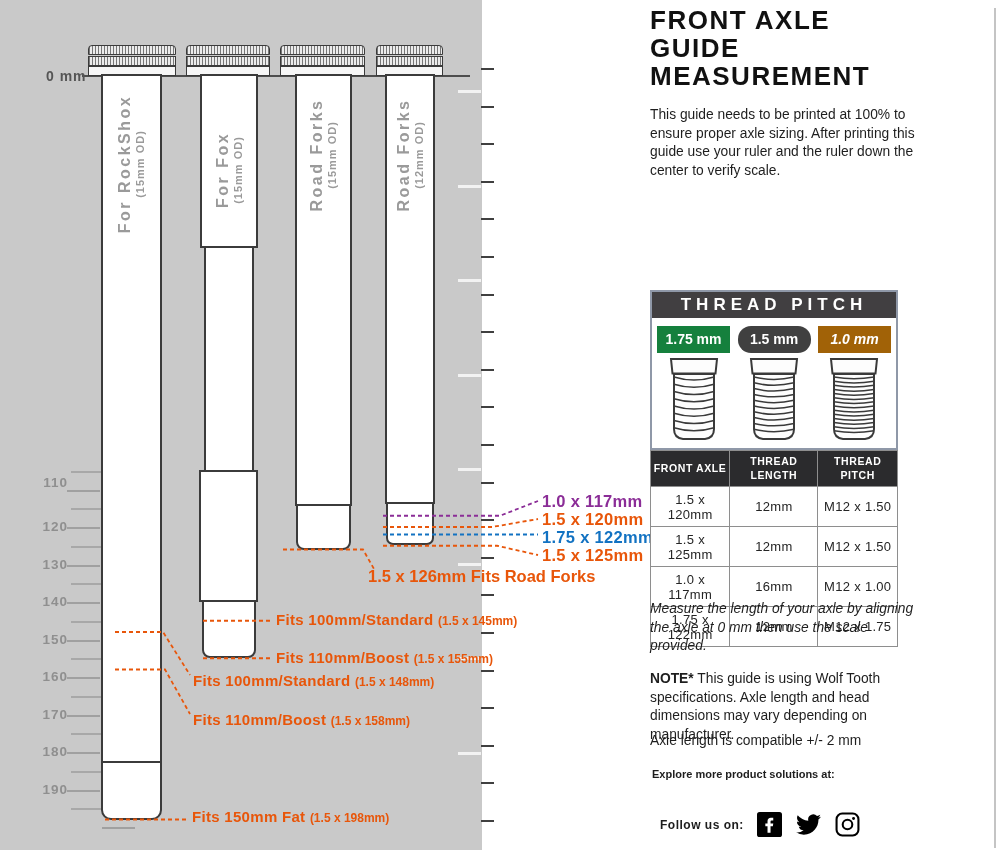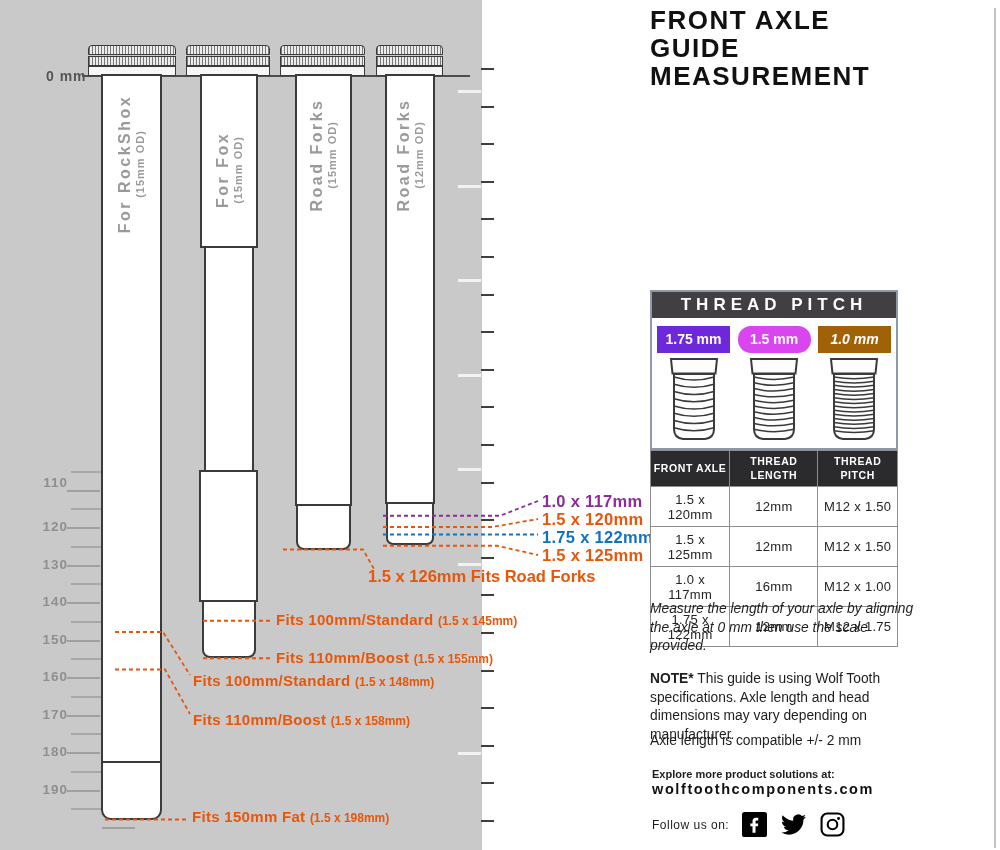--- a/index.html
+++ b/index.html
@@ -49,21 +49,21 @@
   table.spec{position:absolute;left:650px;top:450px;width:248px;border-collapse:collapse;background:#fff;}
   table.spec th{background:#2b2b2d;color:#fff;font-size:10.5px;font-weight:700;letter-spacing:0.6px;
                 border:1.5px solid #8e8e8e;padding:4px 2px;line-height:1.3;}
   table.spec td{border:1.5px solid #8e8e8e;font-size:13px;color:#242424;text-align:center;
                 padding:4.5px 2px;letter-spacing:0.3px;}
   .note-label{font-weight:900;}
   .footer-explore{position:absolute;left:652px;top:768px;font-size:11px;font-weight:700;color:#1d1d1d;}
   .footer-site{position:absolute;left:652px;top:781px;font-size:14.5px;font-weight:700;
                letter-spacing:1.6px;color:#111;}
   .footer-follow{position:absolute;left:652px;top:812px;display:flex;align-items:center;gap:13px;}
-  .follow-label{font-size:12px;font-weight:400;letter-spacing:0.5px;}
+  .follow-label{font-size:12px;font-weight:700;letter-spacing:0.5px;margin-left:8px;}
   .edge-line{position:absolute;left:994px;top:8px;width:1.5px;height:840px;background:#c4c4c4;}
 </style>
 </head>
 <body>
 
 <div id="app">
 
   <div id="panel">
     <div class="zero-line"></div>
     <div class="zero-label">0 mm</div>
@@ -210,26 +210,27 @@
       <polyline points="115,669.5 165,669.5 190,714" fill="none" stroke="#e8560a" stroke-width="1.8" stroke-dasharray="4 3"></polyline>
       <polyline points="105,819.5 186,819.5" fill="none" stroke="#e8560a" stroke-width="1.8" stroke-dasharray="4 3"></polyline>
     </svg>
 
   <div class="g-title">
     <div>FRONT AXLE</div>
     <div>GUIDE</div>
     <div>MEASUREMENT</div>
   </div>
 
+  <p class="g-para" style="left:650px;top:92px;width:276px;">This guide needs to be printed at 100% to ensure proper axle sizing. After printing this guide use your ruler and the ruler down the center to verify scale.</p>
 
   <div class="tp-box">
     <div class="tp-header">THREAD PITCH</div>
     <div class="tp-badges" id="tp-badges">
-        <div class="tp-badge" style="background: #6d28d9;">1.75 mm</div>
-        <div class="tp-badge" style="background: #d946ef; border-radius: 13px;">1.5 mm</div>
+        <div class="tp-badge" style="background: #15803d;">1.75 mm</div>
+        <div class="tp-badge" style="background: #404040; border-radius: 13px;">1.5 mm</div>
         <div class="tp-badge" style="background: #a16207; font-style: italic;">1.0 mm</div>
       </div>
     <div class="tp-screws" id="tp-screws">
         <svg width="56" height="88">
           <path d="M8 17 L8 72 Q8 81 17 82 L39 82 Q48 81 48 72 L48 17 Z" fill="#fdfdfd" stroke="#3a3a3a" stroke-width="2"></path>
           <path d="M5 2 L51 2 L49.5 16.5 L6.5 16.5 Z" fill="#fdfdfd" stroke="#3a3a3a" stroke-width="2"></path>
           <path d="M8 20 Q28 26.1625 48 20" fill="none" stroke="#3a3a3a" stroke-width="1.5"></path>
           <path d="M8 27.25 Q28 33.4125 48 27.25" fill="none" stroke="#3a3a3a" stroke-width="1.5"></path>
           <path d="M8 34.5 Q28 40.6625 48 34.5" fill="none" stroke="#3a3a3a" stroke-width="1.5"></path>
           <path d="M8 41.75 Q28 47.9125 48 41.75" fill="none" stroke="#3a3a3a" stroke-width="1.5"></path>
@@ -305,21 +306,20 @@
       </tbody>
   </table>
 
   <p class="g-para" style="left:650px;top:586px;width:272px;font-style:italic;">Measure the length of your axle by aligning the axle at 0 mm then use the scale provided.</p>
   <p class="g-para" style="left:650px;top:656px;width:280px;">
     <span class="note-label">NOTE*</span><span> This guide is using Wolf Tooth specifications. Axle length and head dimensions may vary depending on manufacturer.</span>
   </p>
   <p class="g-para" style="left:650px;top:718px;width:280px;">Axle length is compatible +/- 2 mm</p>
 
   <div class="footer-explore">Explore more product solutions at:</div>
-  <div class="footer-site">wolftoothcomponents.com</div>
 
   <div class="footer-follow">
     <span class="follow-label">Follow us on:</span>
     <svg width="25" height="25" viewBox="0 0 24 24">
       <rect x="0" y="0" width="24" height="24" rx="2.5" fill="#000"></rect>
       <path d="M15.6 8.2h-1.7c-.6 0-.9.4-.9 1v1.9h2.6l-.4 2.5h-2.2V20h-2.9v-6.4H8v-2.5h2.1V8.8c0-2 1.2-3.3 3.2-3.3h2.3v2.7z" fill="#fff"></path>
     </svg>
     <svg width="27" height="25" viewBox="0 0 24 24">
       <path fill="#000" d="M23.95 4.57a10 10 0 01-2.82.77 4.96 4.96 0 002.16-2.72c-.95.56-2 .96-3.12 1.19a4.92 4.92 0 00-8.39 4.48A13.94 13.94 0 011.64 3.16a4.92 4.92 0 001.52 6.57 4.9 4.9 0 01-2.23-.61v.06a4.92 4.92 0 003.95 4.83 4.99 4.99 0 01-2.21.08 4.94 4.94 0 004.6 3.42A9.87 9.87 0 010 19.54a13.94 13.94 0 007.55 2.21c9.05 0 14-7.5 14-13.99 0-.21 0-.42-.02-.63a10 10 0 002.42-2.56z"></path>
     </svg>

